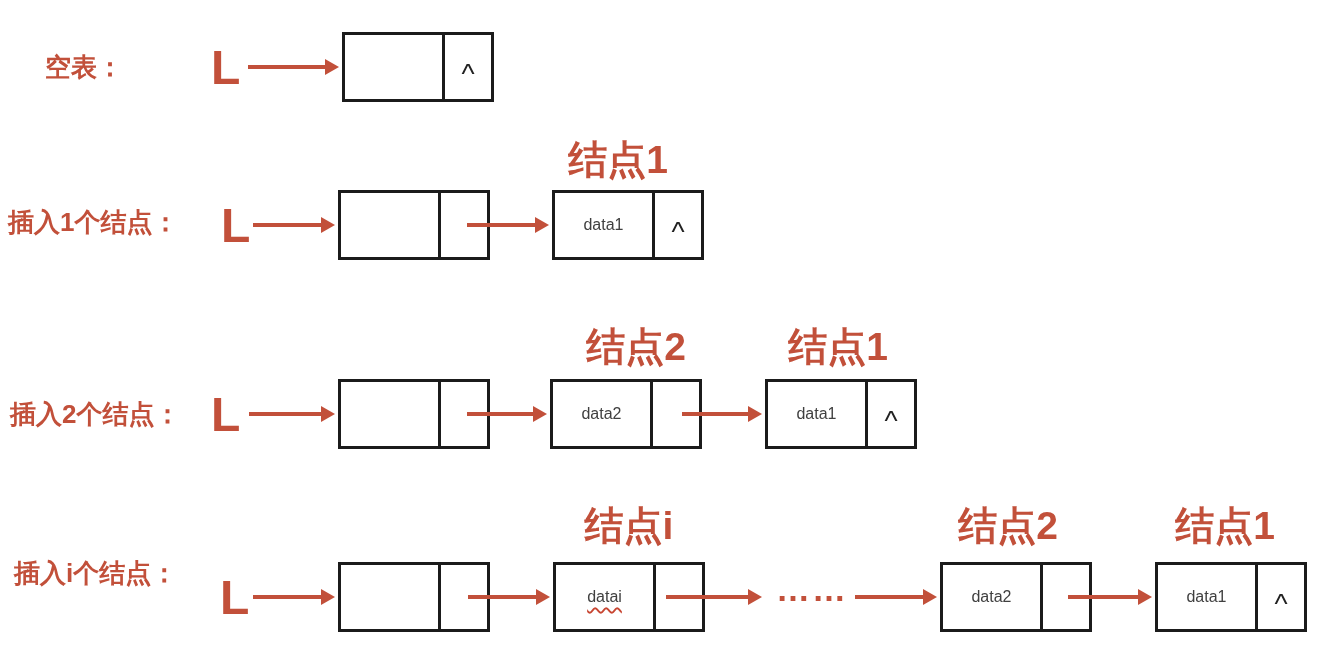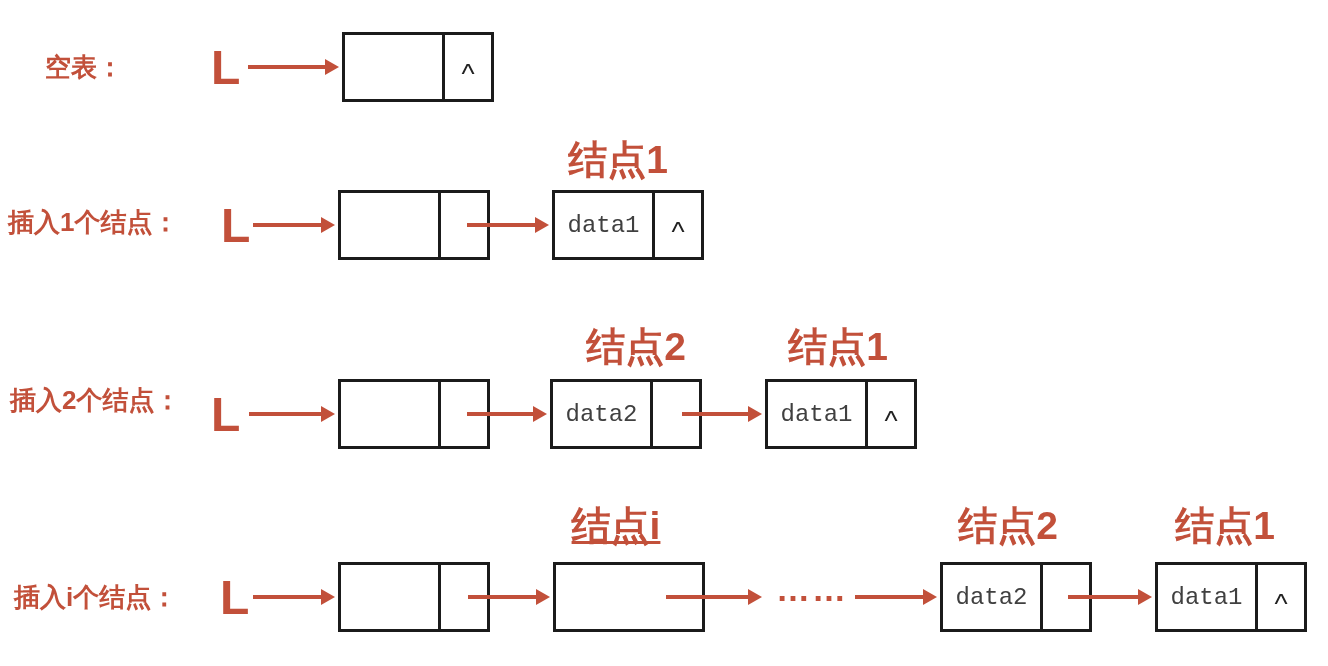--- a/index.html
+++ b/index.html
@@ -24,21 +24,21 @@
     color:var(--red);font-weight:700;font-size:48px;
   }
   
   .box{
     position:absolute;width:152px;height:70px;box-sizing:border-box;
     border:3px solid var(--border);background:#fff;display:flex;z-index:1;
   }
   .cell{display:flex;align-items:center;justify-content:center;}
   .cell.data{
     width:97px;border-right:3px solid var(--border);
-    font-size:24px;color:var(--data-text);font-family:Liberation Mono, monospace;
+    font-size:16px;color:var(--data-text);
   }
   .cell.ptr{flex:1;}
   .caret{
     font-size:28px;color:#222;transform:translateY(7px);font-weight:400;
   }
   .squiggle{
     text-decoration-line:underline;text-decoration-style:wavy;
     text-decoration-color:#c84632;text-decoration-thickness:1.5px;
     text-underline-offset:5px;
   }
@@ -92,21 +92,21 @@
     <div class="node-title" style="left:618px;top:135px;">结点1</div>
     <div class="box" style="left:552px;top:190px;">
       <div class="cell data">data1</div>
       <div class="cell ptr">
         <span class="caret">^</span>
       </div>
     </div>
   </div>
 
   <div>
-    <div class="row-label" style="left:10px;top:365px;">插入2个结点：</div>
+    <div class="row-label" style="left:10px;top:379px;">插入2个结点：</div>
     <div class="ptr-label" style="left:211px;top:379px;">L</div>
     <div class="arrow" style="left:249px;top:412px;width:73px;"></div>
     <div class="box" style="left:338px;top:379px;">
       <div class="cell data"></div>
       <div class="cell ptr"></div>
     </div>
     <div class="arrow" style="left:467px;top:412px;width:67px;"></div>
     <div class="node-title" style="left:636px;top:322px;">结点2</div>
     <div class="box" style="left:550px;top:379px;">
       <div class="cell data">data2</div>
@@ -116,30 +116,33 @@
     <div class="node-title" style="left:838px;top:322px;">结点1</div>
     <div class="box" style="left:765px;top:379px;">
       <div class="cell data">data1</div>
       <div class="cell ptr">
         <span class="caret">^</span>
       </div>
     </div>
   </div>
 
   <div>
-    <div class="row-label" style="left:14px;top:562px;">插入i个结点：</div>
+    <div class="row-label" style="left:14px;top:538px;">插入i个结点：</div>
     <div class="ptr-label" style="left:220px;top:562px;">L</div>
     <div class="arrow" style="left:253px;top:595px;width:69px;"></div>
     <div class="box" style="left:338px;top:562px;">
       <div class="cell data"></div>
       <div class="cell ptr"></div>
     </div>
     <div class="arrow" style="left:468px;top:595px;width:69px;"></div>
-    <div class="node-title" style="left:616px;top:501px;text-decoration:underline;">结点i</div>
+    <div class="node-title" style="left:629px;top:501px;">结点i</div>
     <div class="box" style="left:553px;top:562px;">
+      <div class="cell data">
+        <span class="squiggle">datai</span>
+      </div>
       <div class="cell ptr"></div>
     </div>
     <div class="arrow" style="left:666px;top:595px;width:83px;"></div>
     <div class="ellipsis" style="left:776px;top:572px;">……</div>
     <div class="arrow" style="left:855px;top:595px;width:69px;"></div>
     <div class="node-title" style="left:1008px;top:501px;">结点2</div>
     <div class="box" style="left:940px;top:562px;">
       <div class="cell data">data2</div>
       <div class="cell ptr"></div>
     </div>

